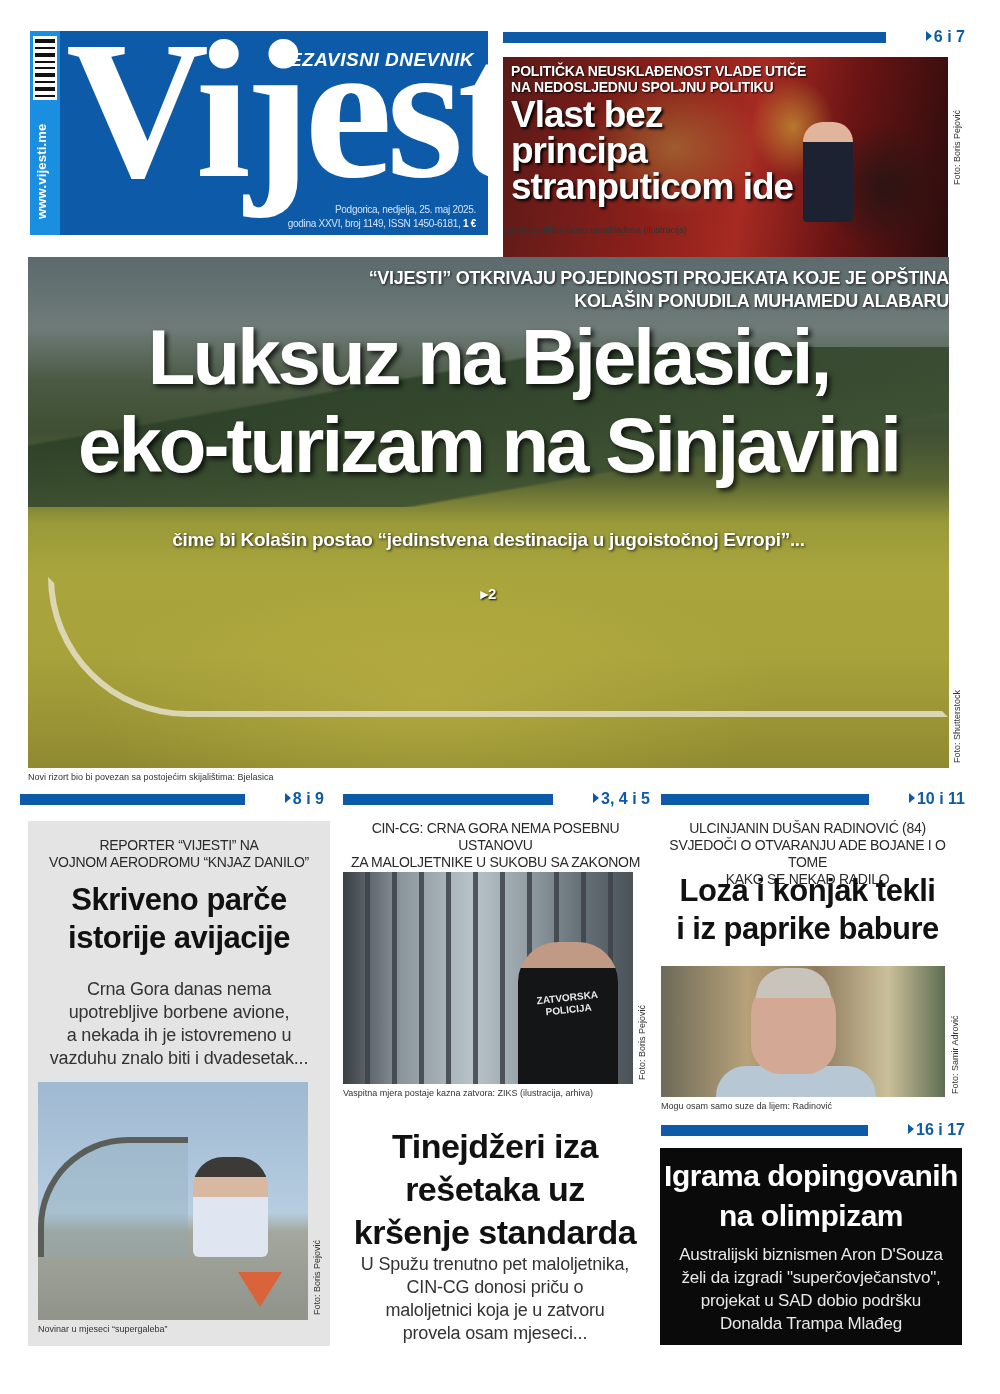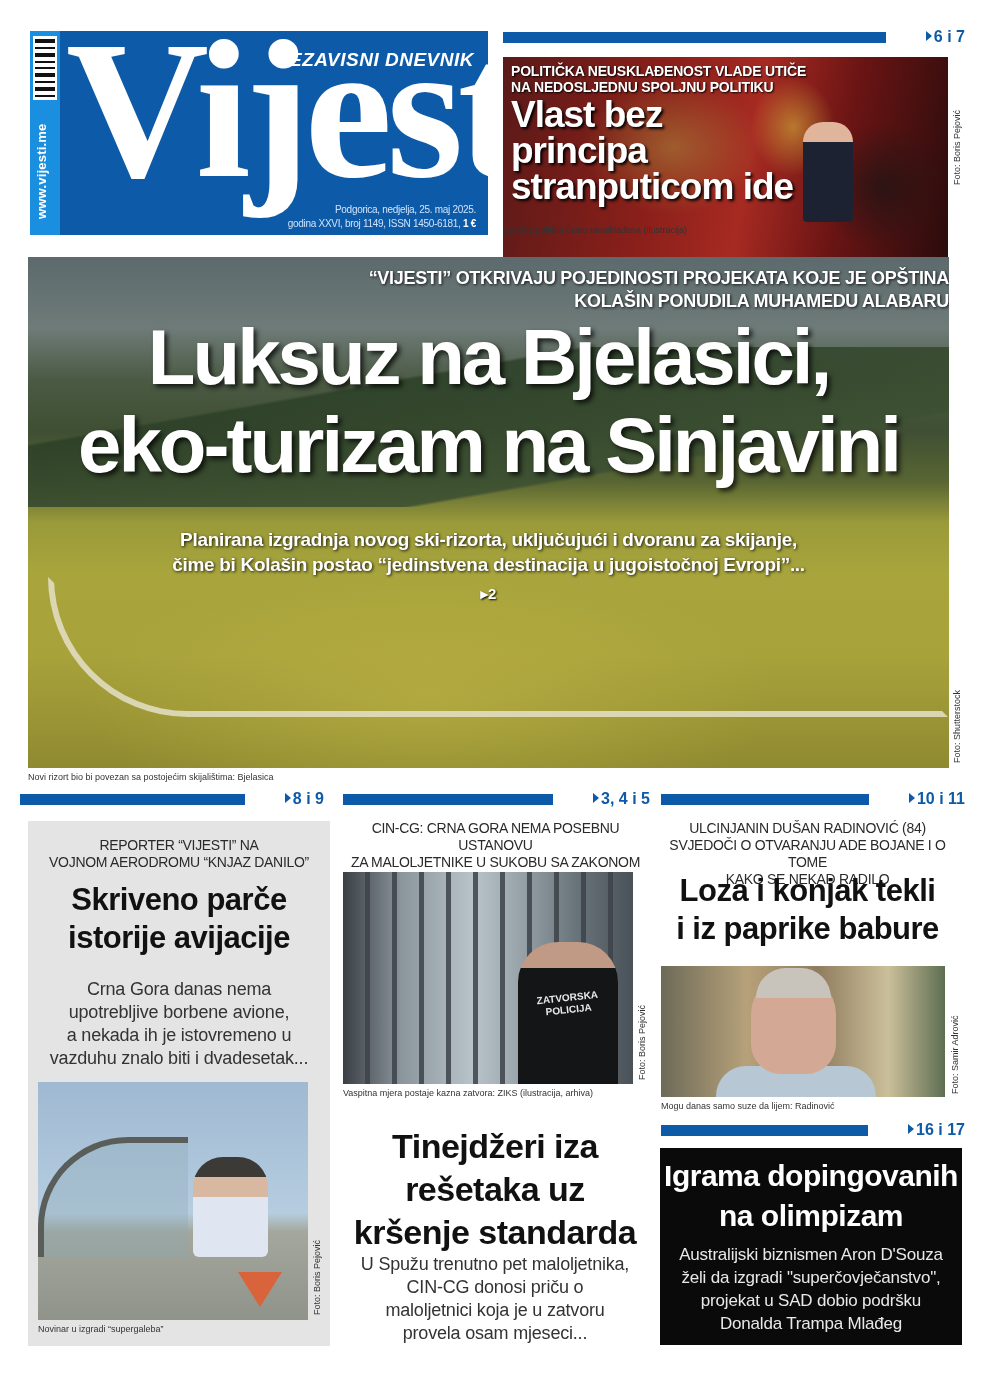--- a/index.html
+++ b/index.html
@@ -136,21 +136,20 @@
   <div class="abs road"></div>
   <div class="abs hero-kicker">
     <div>“VIJESTI” OTKRIVAJU POJEDINOSTI PROJEKATA KOJE JE OPŠTINA</div>
     <div>KOLAŠIN PONUDILA MUHAMEDU ALABARU</div>
   </div>
   <div class="abs hero-title">
     <div>Luksuz na Bjelasici,</div>
     <div>eko-turizam na Sinjavini</div>
   </div>
   <div class="abs hero-sub">
-    <div>Planirana izgradnja novog ski-rizorta, uključujući i dvoranu za skijanje,</div>
     <div>čime bi Kolašin postao “jedinstvena destinacija u jugoistočnoj Evropi”...</div>
   </div>
   <div class="abs hero-ref"><span>▸</span><span>2</span></div>
 </div>
 <div class="abs hero-credit">Foto: Shutterstock</div>
 <div class="abs hero-caption">Novi rizort bio bi povezan sa postojećim skijalištima: Bjelasica</div>
 
 <div class="abs secbar col" style="left:20px; width:304px;">
   <div class="bar"></div>
   <div class="pg"><span class="tri"></span><span>8 i 9</span></div>
@@ -169,21 +168,21 @@
   <div>upotrebljive borbene avione,</div>
   <div>a nekada ih je istovremeno u</div>
   <div>vazduhu znalo biti i dvadesetak...</div>
 </div>
 <div class="abs photo-jet">
   <div class="abs jet-canopy"></div>
   <div class="abs jet-man"></div>
   <div class="abs jet-mark"></div>
 </div>
 <div class="abs credit-v" style="left:312px; top:1240px; width:12px; height:80px;">Foto: Boris Pejović</div>
-<div class="abs caption" style="left:38px; top:1324px;">Novinar u izgradi “supergaleba”</div>
+<div class="abs caption" style="left:38px; top:1324px;">Novinar u mjeseci “supergaleba”</div>
 
 <div class="abs secbar col" style="left:343px; width:307px;">
   <div class="bar"></div>
   <div class="pg"><span class="tri"></span><span>3, 4 i 5</span></div>
 </div>
 <div class="abs kicker" style="left:343px; top:820px; width:305px;">
   <div>CIN-CG: CRNA GORA NEMA POSEBNU USTANOVU</div>
   <div>ZA MALOLJETNIKE U SUKOBU SA ZAKONOM</div>
 </div>
 <div class="abs photo-jail">
@@ -220,21 +219,21 @@
 <div class="abs headline" style="left:655px; top:872px; width:305px;">
   <div>Loza i konjak tekli</div>
   <div>i iz paprike babure</div>
 </div>
 <div class="abs photo-man">
   <div class="abs man-shirt"></div>
   <div class="abs man-head"></div>
   <div class="abs man-hair"></div>
 </div>
 <div class="abs credit-v" style="left:950px; top:1015px; width:12px; height:82px;">Foto: Samir Adrović</div>
-<div class="abs caption" style="left:661px; top:1101px;">Mogu danas samo suze da lijem: Radinović</div>
+<div class="abs caption" style="left:661px; top:1101px;">Mogu osam samo suze da lijem: Radinović</div>
 
 <div class="abs secbar" style="left:661px; top:1124px; width:304px;">
   <div class="bar"></div>
   <div class="pg"><span class="tri"></span><span>16 i 17</span></div>
 </div>
 <div class="abs black-box">
   <div class="abs headline" style="left:0; top:8px; width:302px; font-size:30px; line-height:40px;">
     <div>Igrama dopingovanih</div>
     <div>na olimpizam</div>
   </div>

